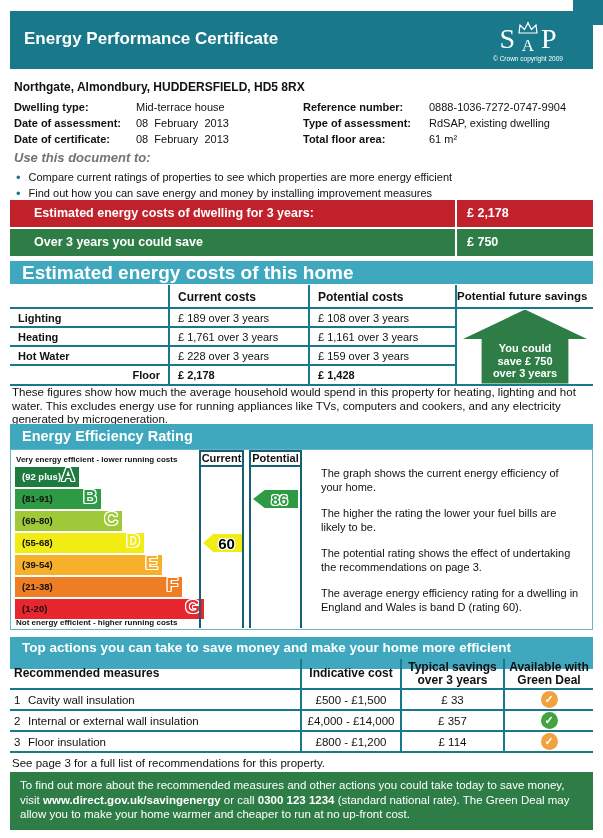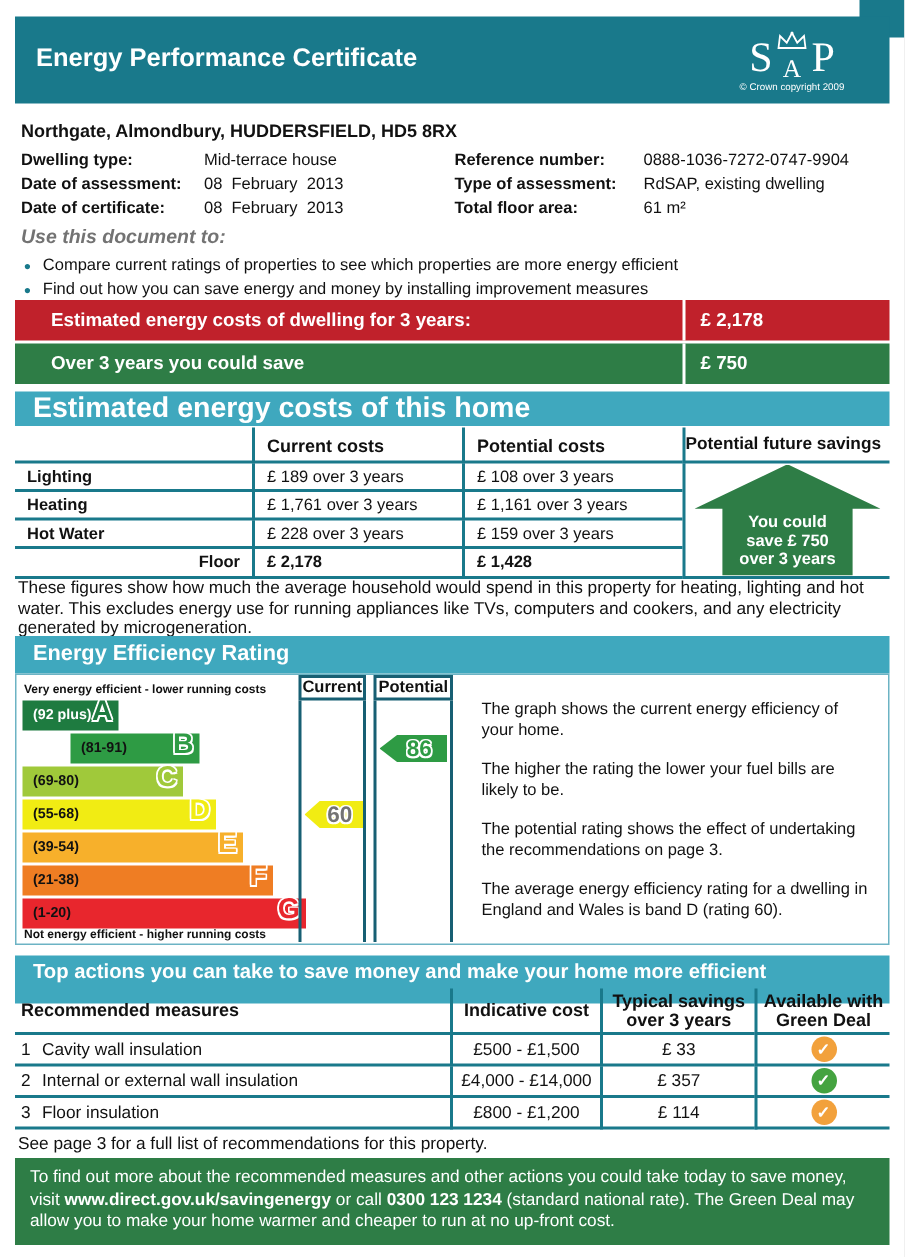--- a/index.html
+++ b/index.html
@@ -220,21 +220,21 @@
 
   <div class="sec-bar" id="bar-eer">Energy Efficiency Rating</div>
 
   <div class="eer-box">
     <div class="eer-cap" id="cap-top">Very energy efficient - lower running costs</div>
 
     <div class="band b0" style="background: rgb(30, 123, 64);">
       <span class="band-range" style="color: rgb(255, 255, 255);">(92 plus)</span>
       <span class="band-letter" style="color: rgb(30, 123, 64);">A</span>
     </div>
-    <div class="band b1" style="background: rgb(46, 155, 68); margin-left: 32px;">
+    <div class="band b1" style="background: rgb(46, 155, 68);">
       <span class="band-range" style="color: rgb(17, 17, 17);">(81-91)</span>
       <span class="band-letter" style="color: rgb(46, 155, 68);">B</span>
     </div>
     <div class="band b2" style="background: rgb(160, 201, 58);">
       <span class="band-range" style="color: rgb(17, 17, 17);">(69-80)</span>
       <span class="band-letter" style="color: rgb(160, 201, 58);">C</span>
     </div>
     <div class="band b3" style="background: rgb(241, 236, 19);">
       <span class="band-range" style="color: rgb(17, 17, 17);">(55-68)</span>
       <span class="band-letter" style="color: rgb(241, 236, 19);">D</span>
@@ -253,21 +253,21 @@
     </div>
 
     <div class="eer-cap" id="cap-bot">Not energy efficient - higher running costs</div>
 
     <div class="colhead" id="cur-head">Current</div>
     <div class="colhead" id="pot-head">Potential</div>
     <div class="colshaft" id="cur-shaft"></div>
     <div class="colshaft" id="pot-shaft"></div>
 
     <div class="rate-arrow" id="cur-arrow" style="background: rgb(241, 236, 19);">
-      <span class="rate-num" style="color: #737373;">60</span>
+      <span class="rate-num" style="color: #000000;">60</span>
     </div>
     <div class="rate-arrow" id="pot-arrow" style="background: rgb(46, 155, 68);">
       <span class="rate-num" style="color: rgb(46, 155, 68);">86</span>
     </div>
 
     <div class="eer-notes">
       <p>The graph shows the current energy efficiency of your home.</p>
       <p>The higher the rating the lower your fuel bills are likely to be.</p>
       <p>The potential rating shows the effect of undertaking the recommendations on page 3.</p>
       <p>The average energy efficiency rating for a dwelling in England and Wales is band D (rating 60).</p>

